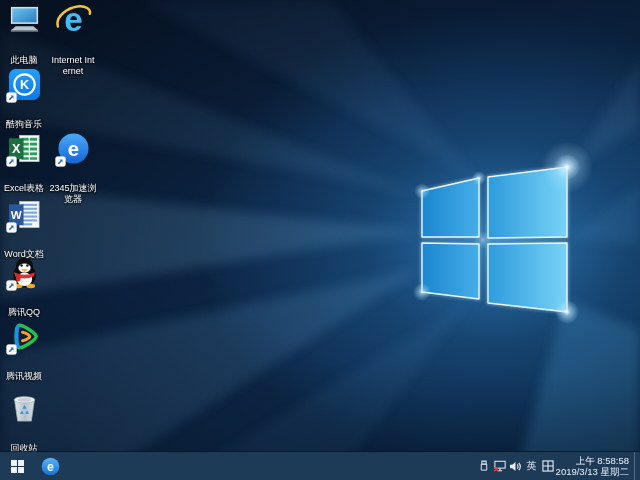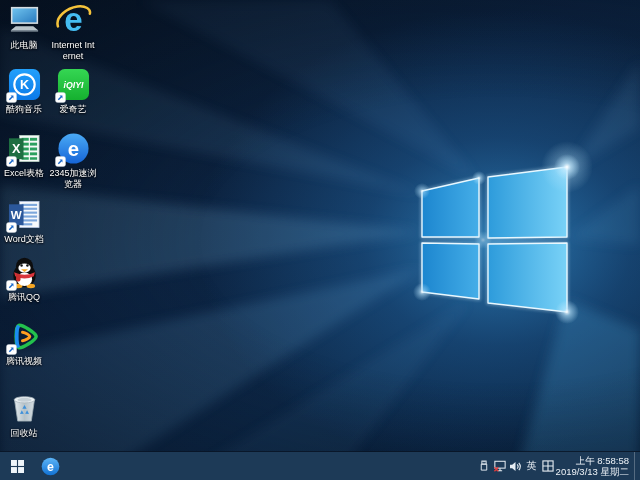--- a/index.html
+++ b/index.html
@@ -6,21 +6,21 @@
   body{font-family:"Liberation Sans","DejaVu Sans",sans-serif;}
   .screen{position:relative;width:640px;height:480px;overflow:hidden;background:#0b2240;}
   .wall{position:absolute;left:0;top:0;width:640px;height:480px;display:block;}
   .vig{position:absolute;left:0;top:0;width:640px;height:480px;
        background:radial-gradient(ellipse at 78% 50%, rgba(0,0,0,0) 42%, rgba(3,10,22,.5) 100%);pointer-events:none;}
   svg text{font-family:"Liberation Sans","DejaVu Sans",sans-serif;}
 
   
   .cell{position:absolute;width:48px;text-align:center;cursor:default;}
   .art{position:relative;width:37px;height:37px;margin:0 auto;display:flex;align-items:center;justify-content:center;}
-  .lbl{margin-top:1px;font-size:9px;line-height:11px;color:#fff;
+  .lbl{margin-top:16px;font-size:9px;line-height:11px;color:#fff;
        text-shadow:0 1px 2px rgba(0,0,0,.95),0 0 2px rgba(0,0,0,.8);word-break:break-all;}
   .sc{position:absolute;left:0;bottom:0;width:11px;height:11px;line-height:0;}
 
   
   .taskbar{position:absolute;left:0;bottom:0;width:640px;height:28px;background:#1d3a57;
            display:flex;align-items:center;justify-content:space-between;box-shadow:0 -1px 0 rgba(9,20,36,.8);}
   .tb-left{display:flex;align-items:center;height:100%;}
   .tb-btn{height:100%;border:0;background:transparent;display:flex;align-items:center;justify-content:center;padding:0;}
   .tb-btn.start{width:34px;}
   .tb-btn.pin{width:32px;}
@@ -147,42 +147,20 @@
         <svg viewBox="0 0 12 12" width="11" height="11">
             <rect x="0.5" y="0.5" width="11" height="11" rx="2.5" fill="#ffffff" stroke="#c8d2dc" stroke-width="0.5"></rect>
             <path d="M3.6 8.4 L6.6 5.4" stroke="#1766c9" stroke-width="1.5"></path>
             <polygon points="8.1,3.8 8.1,7 4.9,3.8" fill="#1766c9"></polygon>
           </svg>
       </span>
     </div>
     <div class="lbl">酷狗音乐</div>
   </div>
 
-  <div class="cell" style="left:49px;top:66px">
-    <div class="art">
-      <svg viewBox="0 0 34 34" width="33" height="33">
-        <defs>
-            <linearGradient id="iq" x1="0" y1="0" x2="0" y2="1">
-          <stop offset="0" stop-color="#35d653"></stop>
-              <stop offset="1" stop-color="#15b02f"></stop>
-            </linearGradient>
-          </defs>
-        <rect x="1" y="1" width="32" height="32" rx="7" fill="url(#iq)"></rect>
-        <text x="17" y="20.6" text-anchor="middle" font-size="9" font-weight="bold" font-style="italic" fill="#ffffff">iQIYI</text>
-      </svg>
-      <span class="sc">
-        <svg viewBox="0 0 12 12" width="11" height="11">
-            <rect x="0.5" y="0.5" width="11" height="11" rx="2.5" fill="#ffffff" stroke="#c8d2dc" stroke-width="0.5"></rect>
-            <path d="M3.6 8.4 L6.6 5.4" stroke="#1766c9" stroke-width="1.5"></path>
-            <polygon points="8.1,3.8 8.1,7 4.9,3.8" fill="#1766c9"></polygon>
-          </svg>
-      </span>
-    </div>
-    <div class="lbl">爱奇艺</div>
-  </div>
 
   <div class="cell" style="left:0;top:130px">
     <div class="art">
       <svg viewBox="0 0 34 34" width="33" height="33">
         <rect x="12" y="3.5" width="20" height="27" fill="#f6faf8" stroke="#b7cec1" stroke-width="0.8"></rect>
         <g fill="#2ca05e">
           <rect x="14" y="6" width="16" height="3"></rect>
             <rect x="14" y="11" width="16" height="3"></rect>
           <rect x="14" y="16" width="16" height="3"></rect>
             <rect x="14" y="21" width="16" height="3"></rect>

